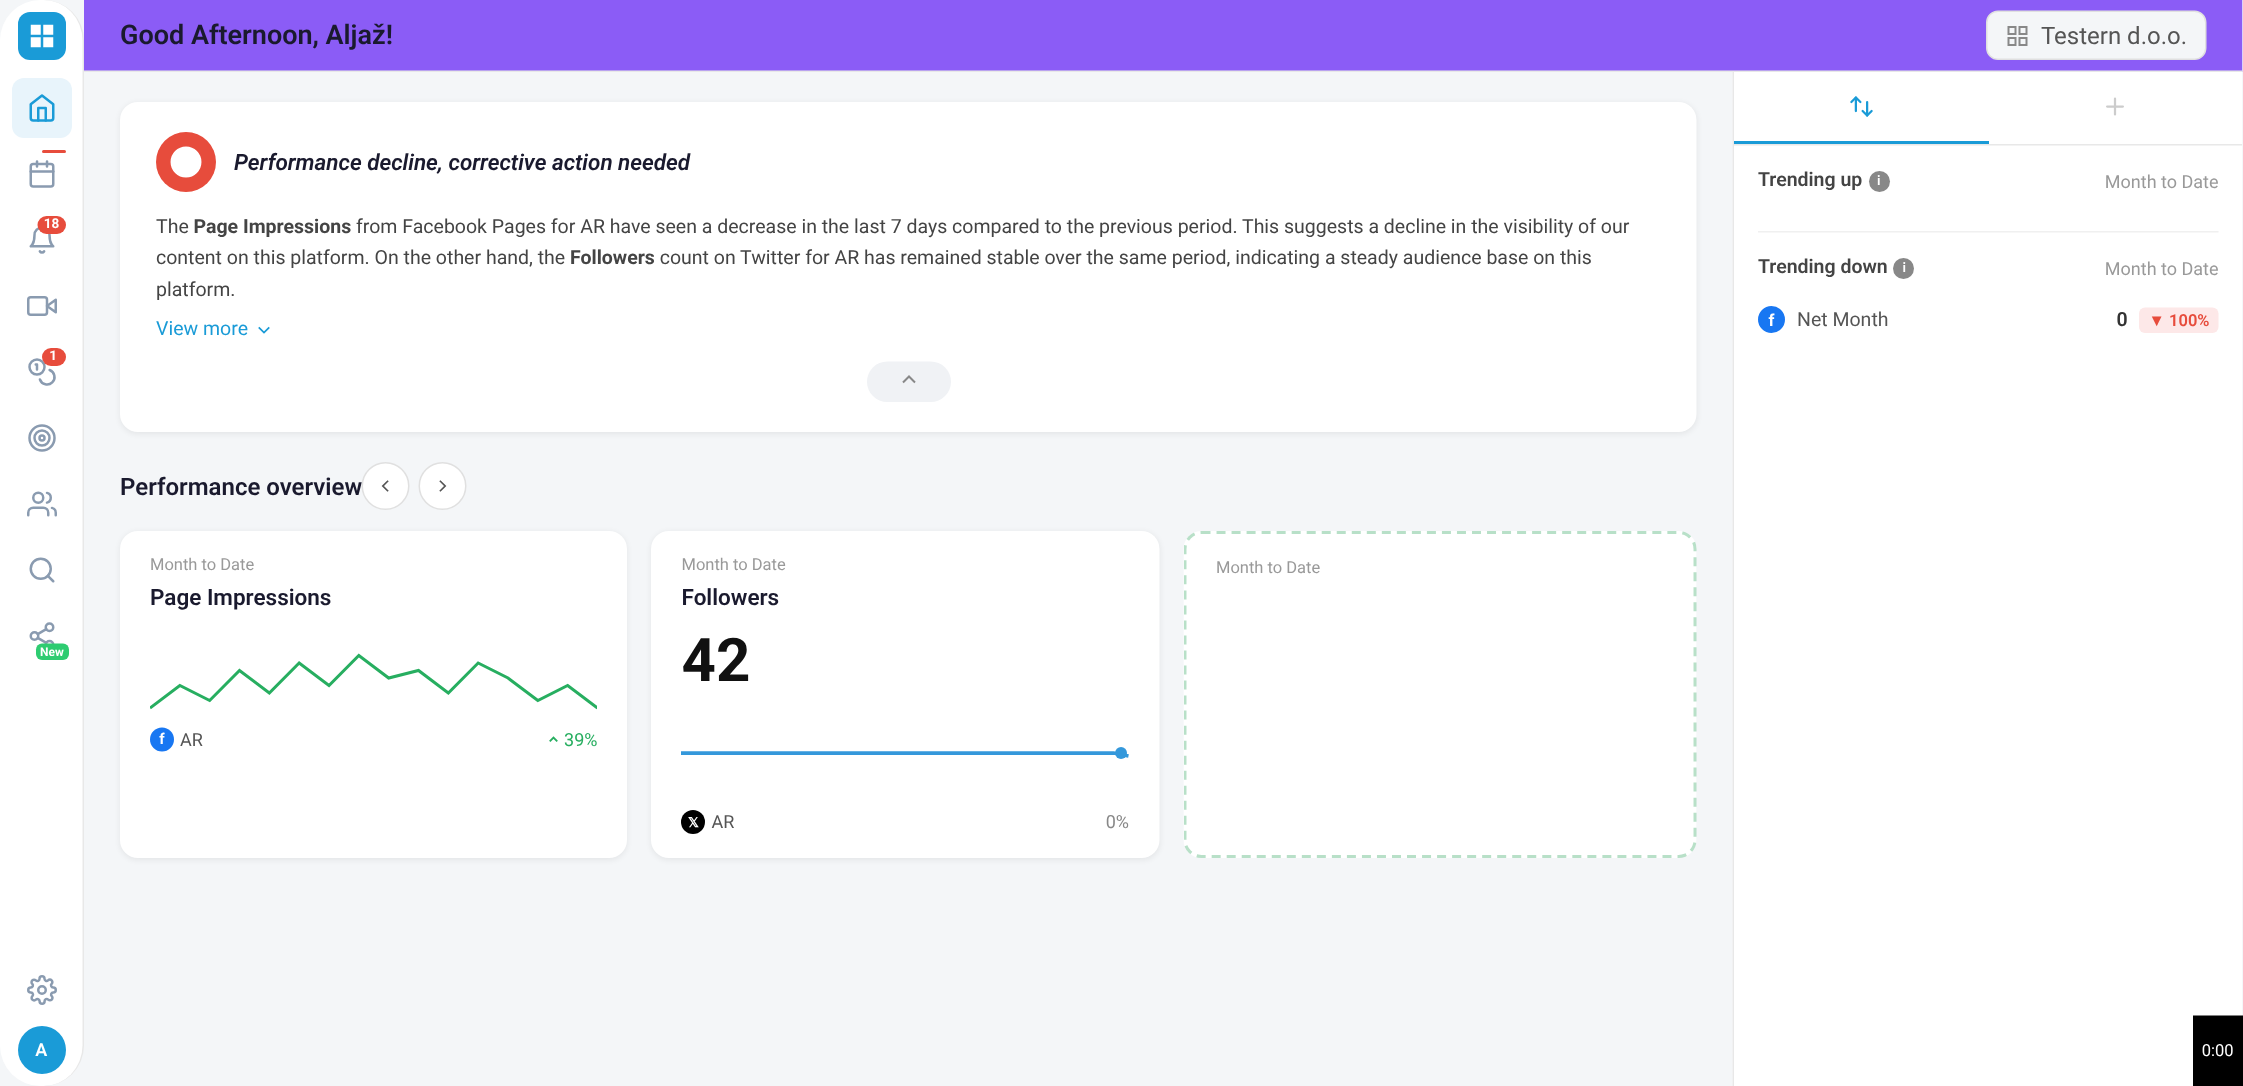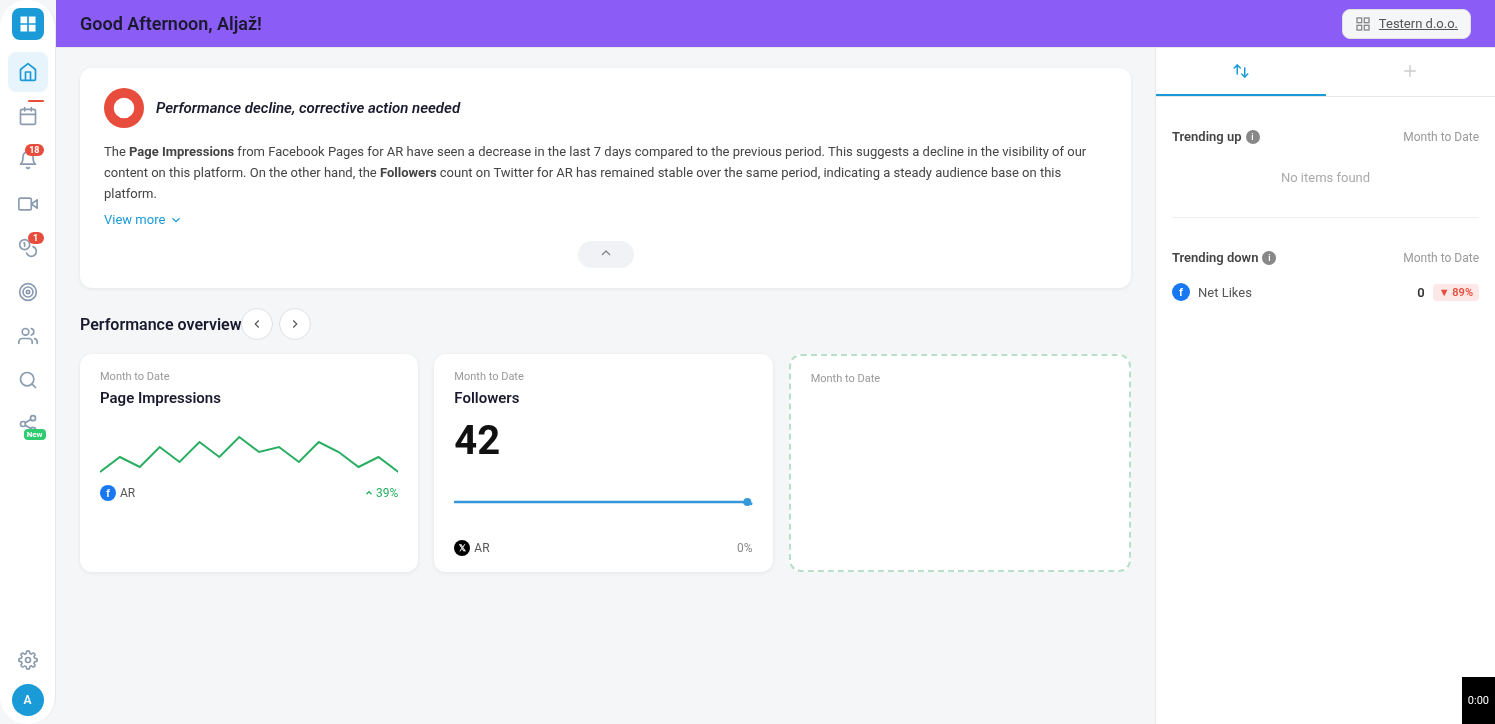--- a/index.html
+++ b/index.html
@@ -114,22 +114,21 @@
     .company-selector {
       display: flex;
       align-items: center;
       gap: 8px;
       background: #f4f6f8;
       border: 1px solid #e0e0e0;
       border-radius: 8px;
       padding: 6px 12px;
       cursor: pointer;
       color: #555;
-      font-size: 13px;
-      text-decoration: underline;
+      font-size: 16px;
     }
     .company-selector svg { width: 16px; height: 16px; color: #888; }
 
     
     .page-body {
       display: flex;
       flex: 1;
       overflow: hidden;
     }
 
@@ -296,21 +295,20 @@
     .right-tab.active { border-bottom: 2px solid #1a9bd7; }
     .right-tab svg { width: 18px; height: 18px; }
     .right-tab-inactive { color: #ccc; border-bottom: 2px solid transparent; }
 
     .right-section { padding: 16px; }
     .right-section-header {
       display: flex;
       align-items: center;
       justify-content: space-between;
       margin-bottom: 10px;
-      margin-top: 16px;
     }
     .right-section-title {
       font-size: 13px;
       font-weight: 600;
       color: #444;
       display: flex;
       align-items: center;
       gap: 4px;
     }
     .info-icon {
@@ -594,41 +592,40 @@
       </div>
 
       <div class="right-section">
         <div class="right-section-header">
           <div class="right-section-title">
             <span>Trending up</span>
             <div class="info-icon">i</div>
           </div>
           <span class="right-date">Month to Date</span>
         </div>
-        <div class="no-items">No items found</div>
       </div>
 
       <div style="height:1px;background:#f0f0f0;margin:0 16px;"></div>
 
       <div class="right-section">
         <div class="right-section-header">
           <div class="right-section-title">
             <span>Trending down</span>
             <div class="info-icon">i</div>
           </div>
           <span class="right-date">Month to Date</span>
         </div>
         <div class="trending-item">
           <div class="trending-item-left">
             <div class="platform-icon fb-icon" style="width:18px;height:18px;font-size:11px;">f</div>
-            <span>Net Likes</span>
+            <span>Net Month</span>
           </div>
           <div style="display:flex;align-items:center;gap:8px;">
             <span class="trending-value">0</span>
-            <div class="trending-badge">▼ 89%</div>
+            <div class="trending-badge">▼ 100%</div>
           </div>
         </div>
       </div>
     </div>
   </div>
 </div>
 
 <div class="clock">0:00</div>
 
 </body></html>

